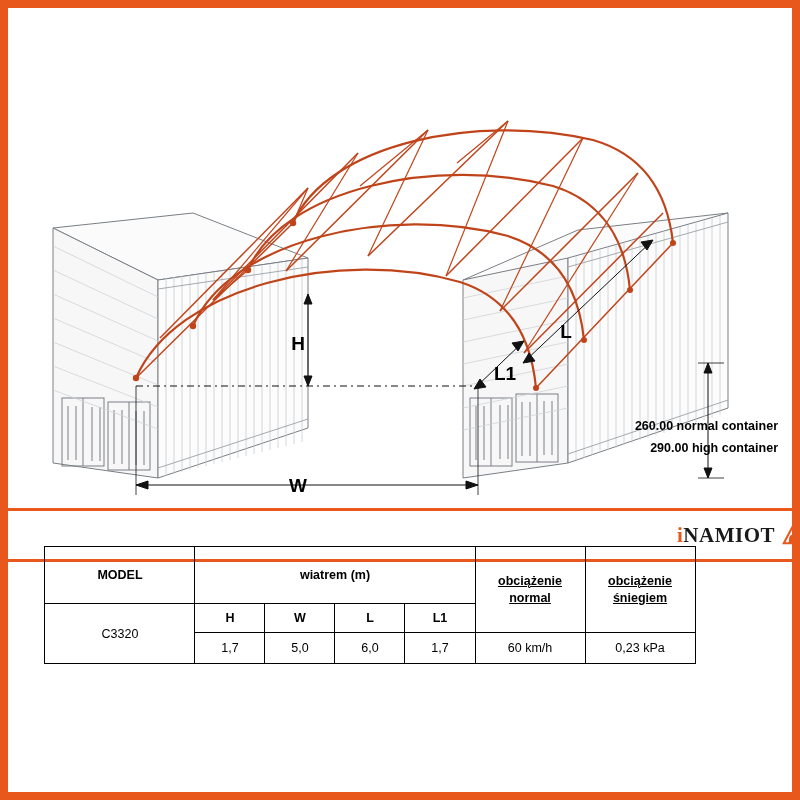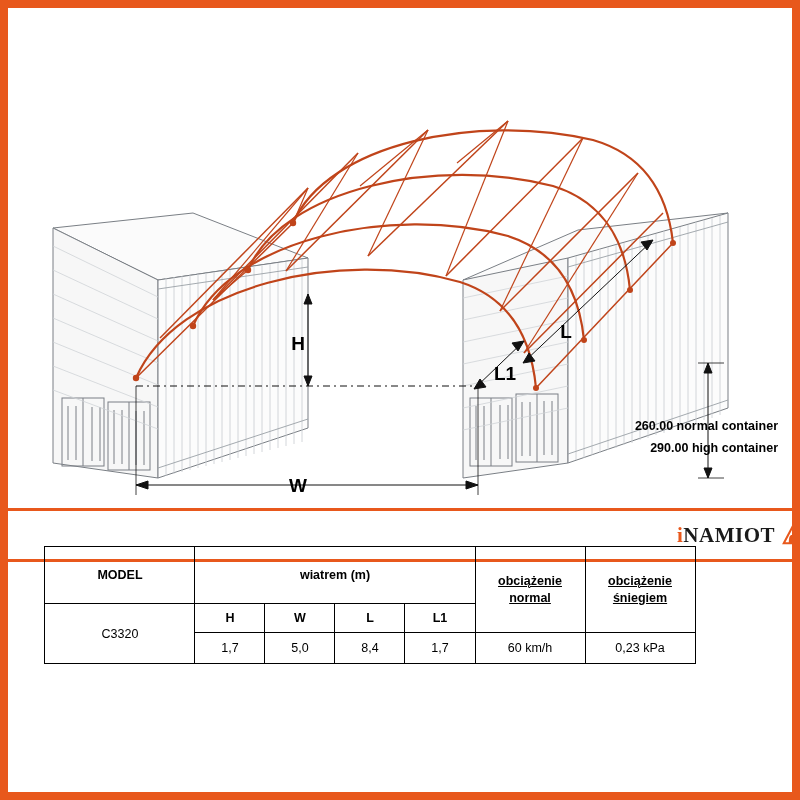--- a/index.html
+++ b/index.html
@@ -371,21 +371,21 @@
           <tr>
             <td class="model-cell" rowspan="2">C3320</td>
             <td class="dim-hdr">H</td>
             <td class="dim-hdr">W</td>
             <td class="dim-hdr">L</td>
             <td class="dim-hdr">L1</td>
           </tr>
           <tr>
             <td class="dim-val">1,7</td>
             <td class="dim-val">5,0</td>
-            <td class="dim-val">8,4</td>
+            <td class="dim-val">6,0</td>
             <td class="dim-val">1,7</td>
             <td class="dim-val">60 km/h</td>
             <td class="dim-val">0,23 kPa</td>
           </tr>
         </tbody>
       </table>
     </div>
 
   </div>
   <div class="frame"></div>

